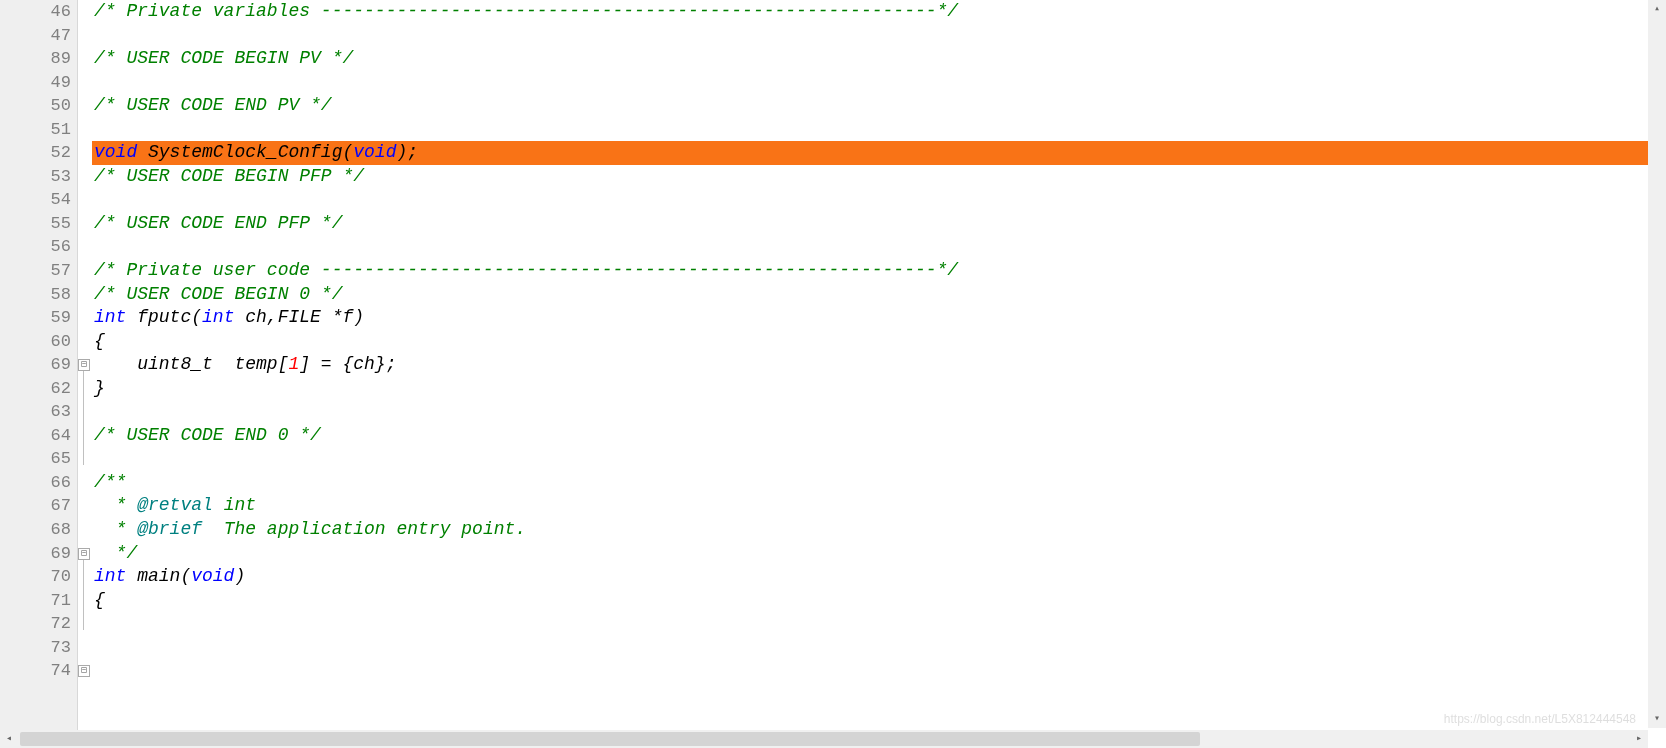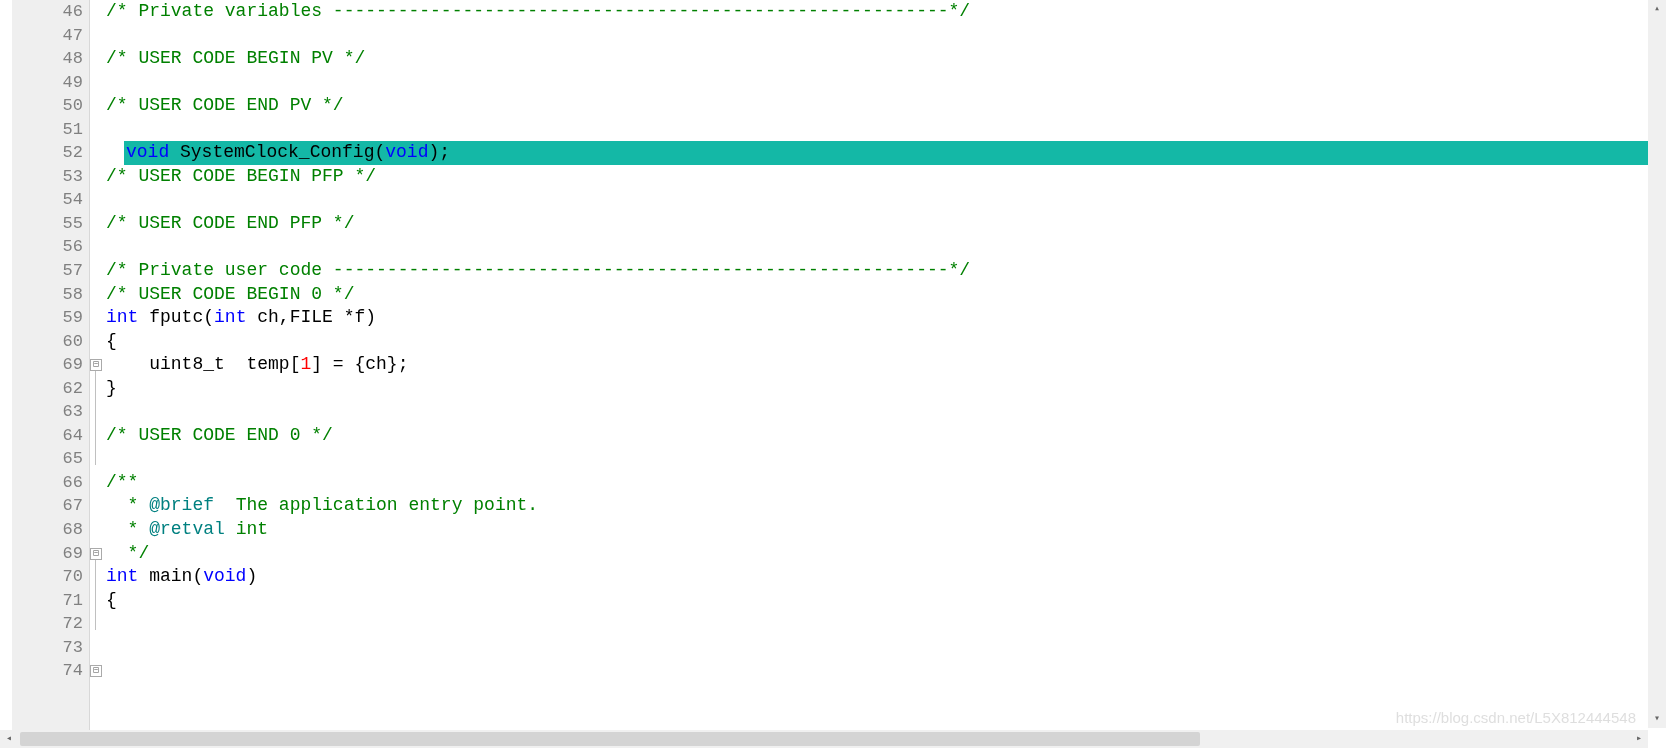--- a/index.html
+++ b/index.html
@@ -18,21 +18,20 @@
     position: relative;
   }
   .gutter {
     width: 78px;
     background: #efefef;
     border-right: 1px solid #d8d8d8;
     text-align: right;
     padding-right: 6px;
     color: #808080;
     user-select: none;
-    margin-left: 12px;
   }
   .gutter-line {
     height: 23.55px;
     line-height: 23.55px;
     font-size: 17px;
   }
   .fold-col {
     width: 14px;
     background: #ffffff;
     position: relative;
@@ -47,30 +46,30 @@
     text-align: center;
     line-height: 10px;
     border: 1px solid #aaa;
     background: #fff;
   }
   .code-area {
     flex: 1;
     position: relative;
     background: #ffffff;
     overflow: hidden;
+    font-style: italic;
   }
   .code-line {
     height: 23.55px;
     line-height: 23.55px;
     white-space: pre;
     padding-left: 2px;
   }
   .hl {
-    background: #14b8a6;
-    margin-left: 20px;
+    background: #f97316;
   }
   .tok-comment { color: #008000; }
   .tok-keyword { color: #0000ff; }
   .tok-number  { color: #ff0000; }
   .tok-ident   { color: #000000; }
   .tok-doctag  { color: #008080; }
 
   
   .fold-guide {
     position: absolute;
@@ -131,32 +130,32 @@
     height: 14px;
     background: #d4d4d4;
     border-radius: 2px;
   }
 
   .watermark {
     position: absolute;
     right: 30px;
     bottom: 22px;
     color: rgba(160,160,160,0.35);
-    font-size: 15px;
+    font-size: 12px;
     font-family: Arial, sans-serif;
   }
 </style>
 </head>
 <body>
 
 <div class="editor">
   <div class="gutter" id="gutter">
       <div class="gutter-line">46</div>
       <div class="gutter-line">47</div>
-      <div class="gutter-line">48</div>
+      <div class="gutter-line">89</div>
       <div class="gutter-line">49</div>
       <div class="gutter-line">50</div>
       <div class="gutter-line">51</div>
       <div class="gutter-line">52</div>
       <div class="gutter-line">53</div>
       <div class="gutter-line">54</div>
       <div class="gutter-line">55</div>
       <div class="gutter-line">56</div>
       <div class="gutter-line">57</div>
       <div class="gutter-line">58</div>
@@ -199,22 +198,22 @@
       <div class="code-line"><span class="tok-comment">/* Private user code ---------------------------------------------------------*/</span></div>
       <div class="code-line"><span class="tok-comment">/* USER CODE BEGIN 0 */</span></div>
       <div class="code-line"><span class="tok-keyword">int</span><span class="tok-ident"> fputc(</span><span class="tok-keyword">int</span><span class="tok-ident"> ch,FILE *f)</span></div>
       <div class="code-line"><span class="tok-ident">{</span></div>
       <div class="code-line"><span class="tok-ident">    uint8_t  temp[</span><span class="tok-number">1</span><span class="tok-ident">] = {ch};</span></div>
       <div class="code-line"><span class="tok-ident">}</span></div>
       <div class="code-line"></div>
       <div class="code-line"><span class="tok-comment">/* USER CODE END 0 */</span></div>
       <div class="code-line"></div>
       <div class="code-line"><span class="tok-comment">/**</span></div>
+      <div class="code-line"><span class="tok-comment">  * </span><span class="tok-doctag">@retval</span><span class="tok-comment"> int</span></div>
       <div class="code-line"><span class="tok-comment">  * </span><span class="tok-doctag">@brief</span><span class="tok-comment">  The application entry point.</span></div>
-      <div class="code-line"><span class="tok-comment">  * </span><span class="tok-doctag">@retval</span><span class="tok-comment"> int</span></div>
       <div class="code-line"><span class="tok-comment">  */</span></div>
       <div class="code-line"><span class="tok-keyword">int</span><span class="tok-ident"> main(</span><span class="tok-keyword">void</span><span class="tok-ident">)</span></div>
       <div class="code-line"><span class="tok-ident">{</span></div>
     </div>
 
   <div class="vscroll">
     <div class="arrow-up">▴</div>
     <div class="arrow-down">▾</div>
   </div>
   <div class="hscroll">

